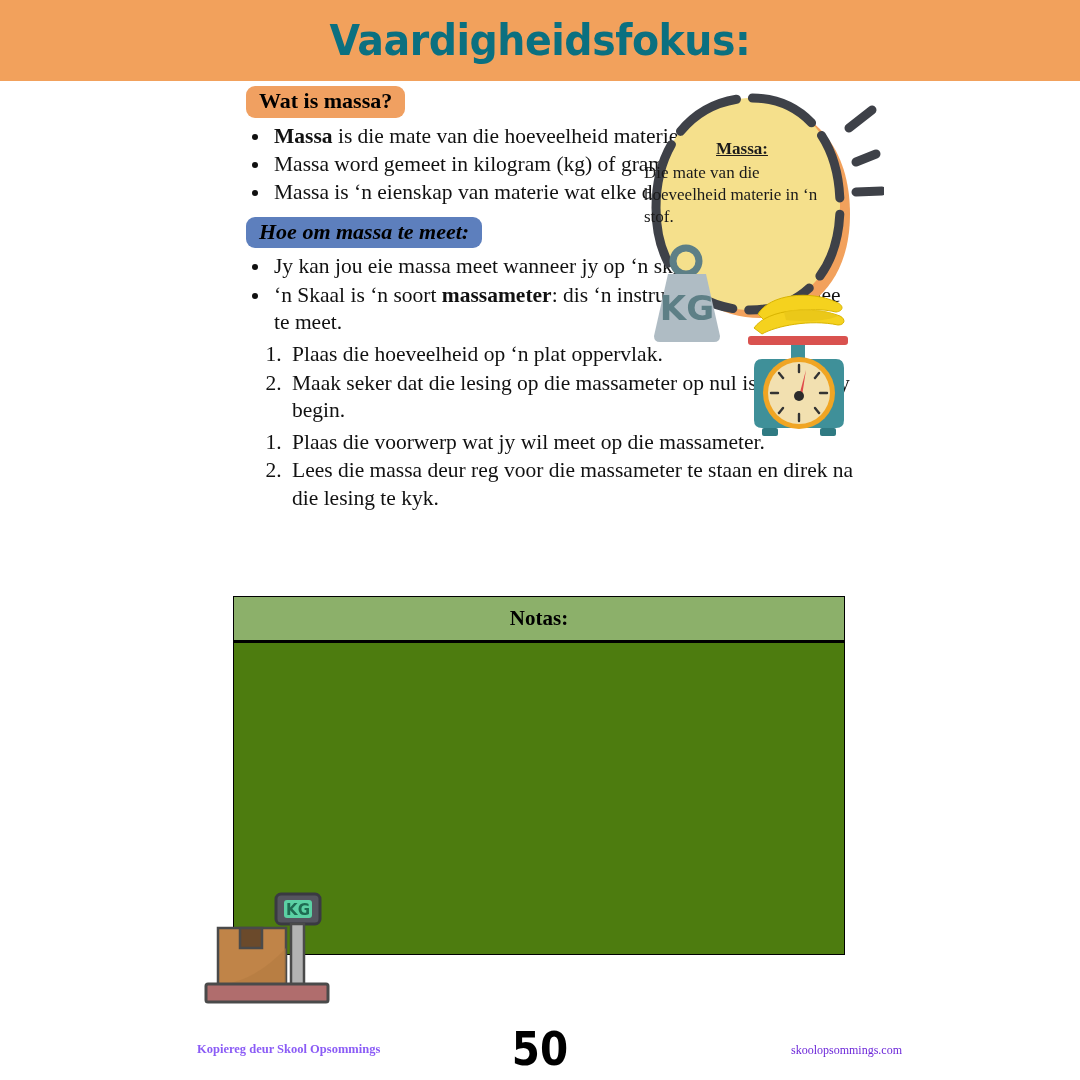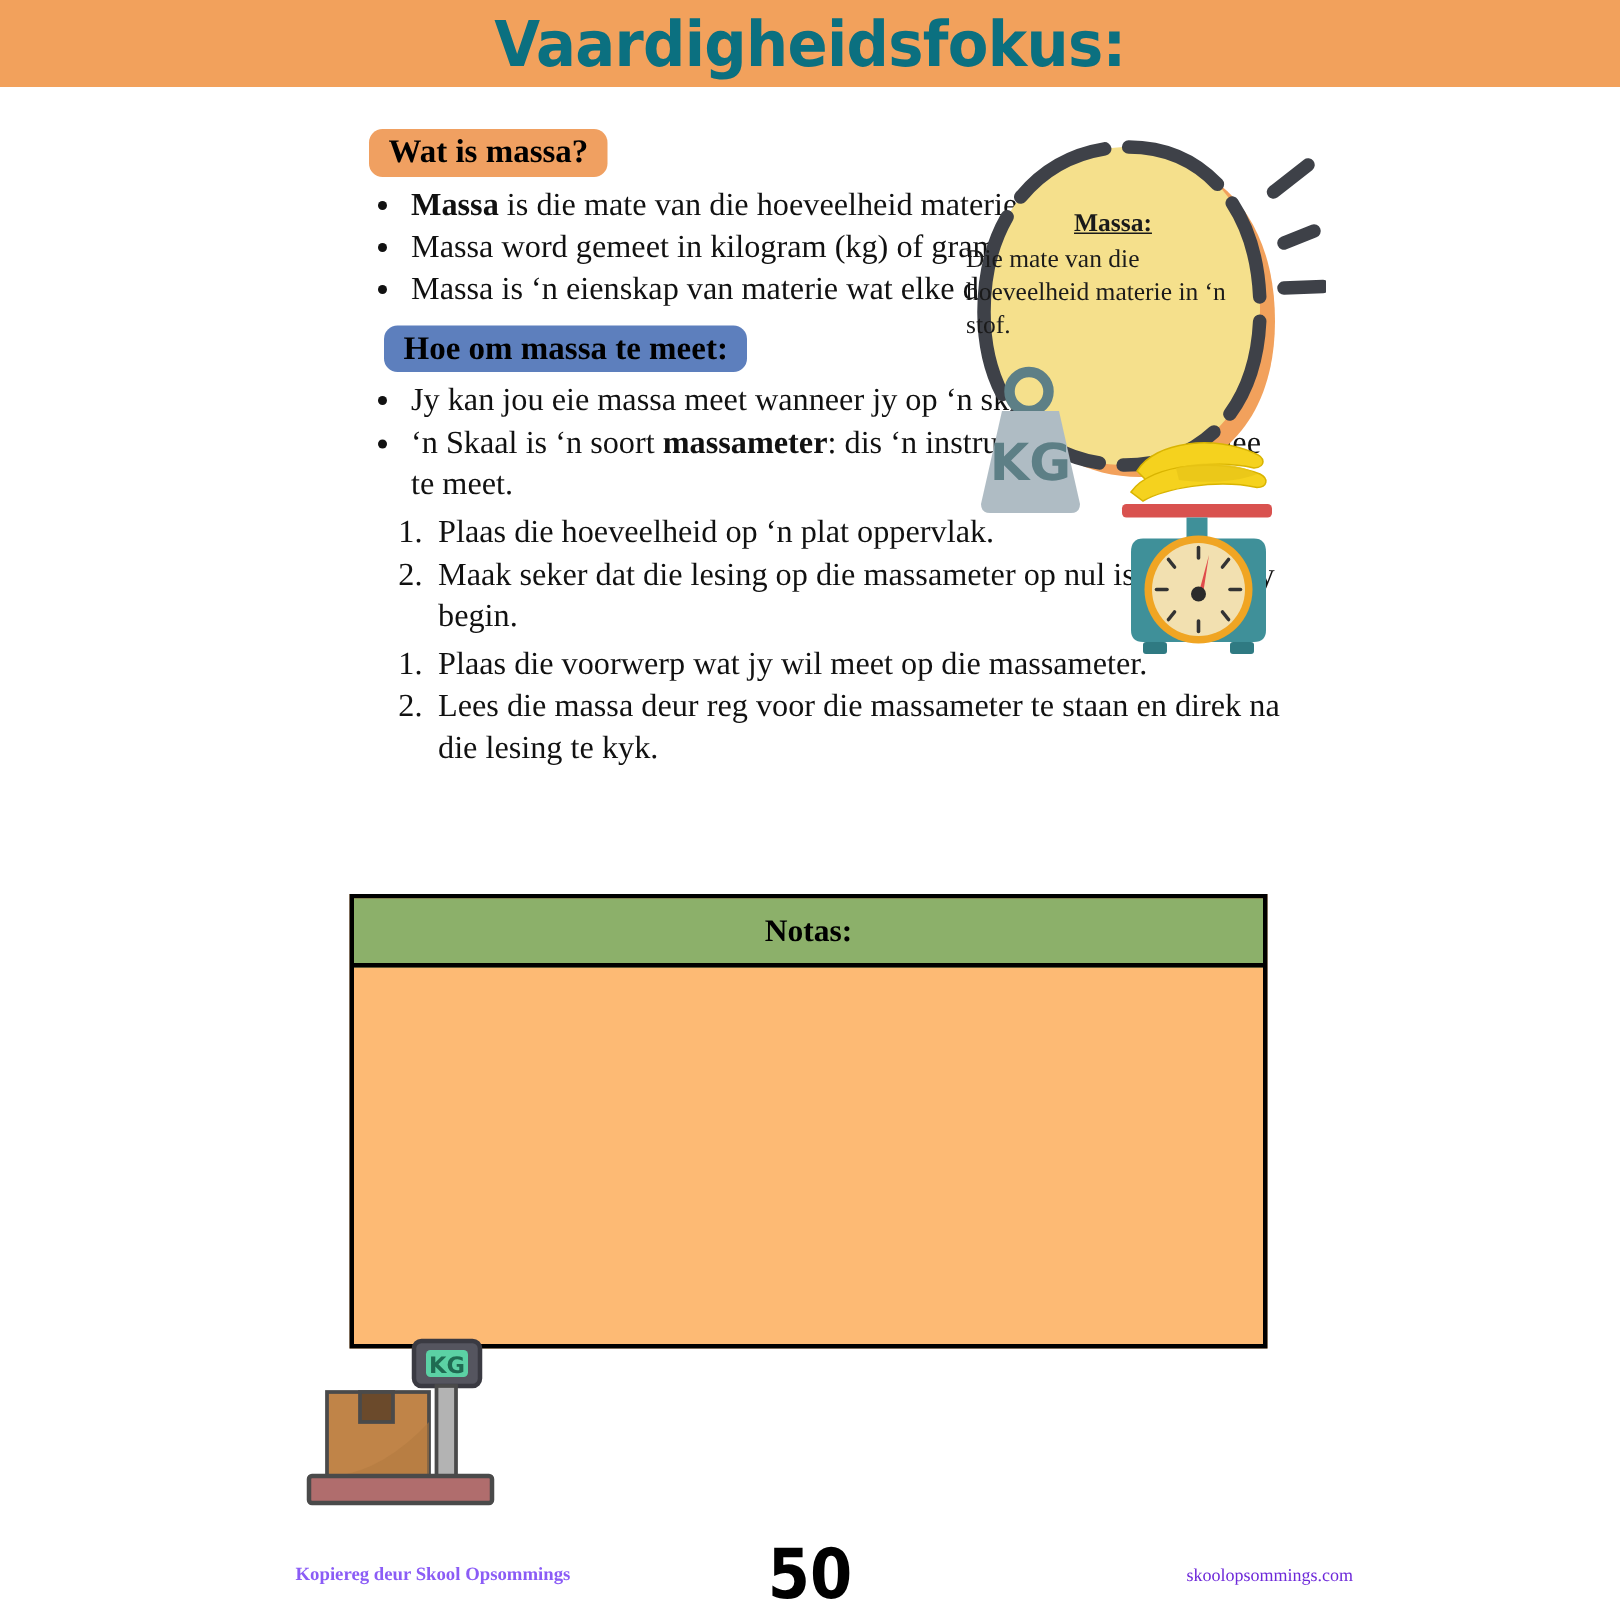--- a/index.html
+++ b/index.html
@@ -13,21 +13,21 @@
     font-family: "Liberation Serif", serif;
     position: relative;
     overflow: hidden;
   }
 
   
   .banner {
     position: absolute;
     left: 0; top: 0;
     width: 1080px;
-    height: 58px;
+    height: 81px;
     background: #f2a15c;
     display: flex;
     align-items: center;
     justify-content: center;
   }
   .banner-title {
     font-family: "DejaVu Sans", sans-serif;
     font-weight: bold;
     font-size: 42px;
     letter-spacing: -0.5px;
@@ -49,21 +49,21 @@
     font-size: 22px;
     color: #000;
     padding: 3px 13px 5px 13px;
     border-radius: 9px;
     line-height: 1.08;
   }
   .pill.orange { background: #f0a061; }
   .pill.blue   { background: #5d7fbd; }
 
   .lead-pill { margin-left: 6px; }
-  .second-pill { margin-left: 16px; margin-top: 2px; }
+  .second-pill { margin-left: 6px; margin-top: 2px; font-style: italic; }
 
   ul.bullets, ol.steps {
     margin: 5px 0 0 0;
     padding: 0 0 0 31px;
     font-size: 21.5px;
     line-height: 1.27;
     color: #111;
   }
   ul.bullets { list-style: disc; }
   ol.steps {
@@ -78,24 +78,24 @@
   .b { font-weight: bold; }
 
   .section-gap { height: 7px; }
 
   
   .notas {
     position: absolute;
     left: 233px;
     top: 596px;
     width: 612px;
-    border: 3px solid #000000;
-    background: #fdba74;
+    border: 1px solid #000000;
+    background: #4d7c0f;
     box-sizing: border-box;
-    height: 303px;
+    height: 359px;
   }
   .notas-head {
     height: 43px;
     background: #8cb06a;
     border-bottom: 3px solid #000;
     display: flex;
     align-items: center;
     justify-content: center;
     font-weight: bold;
     font-size: 21px;

